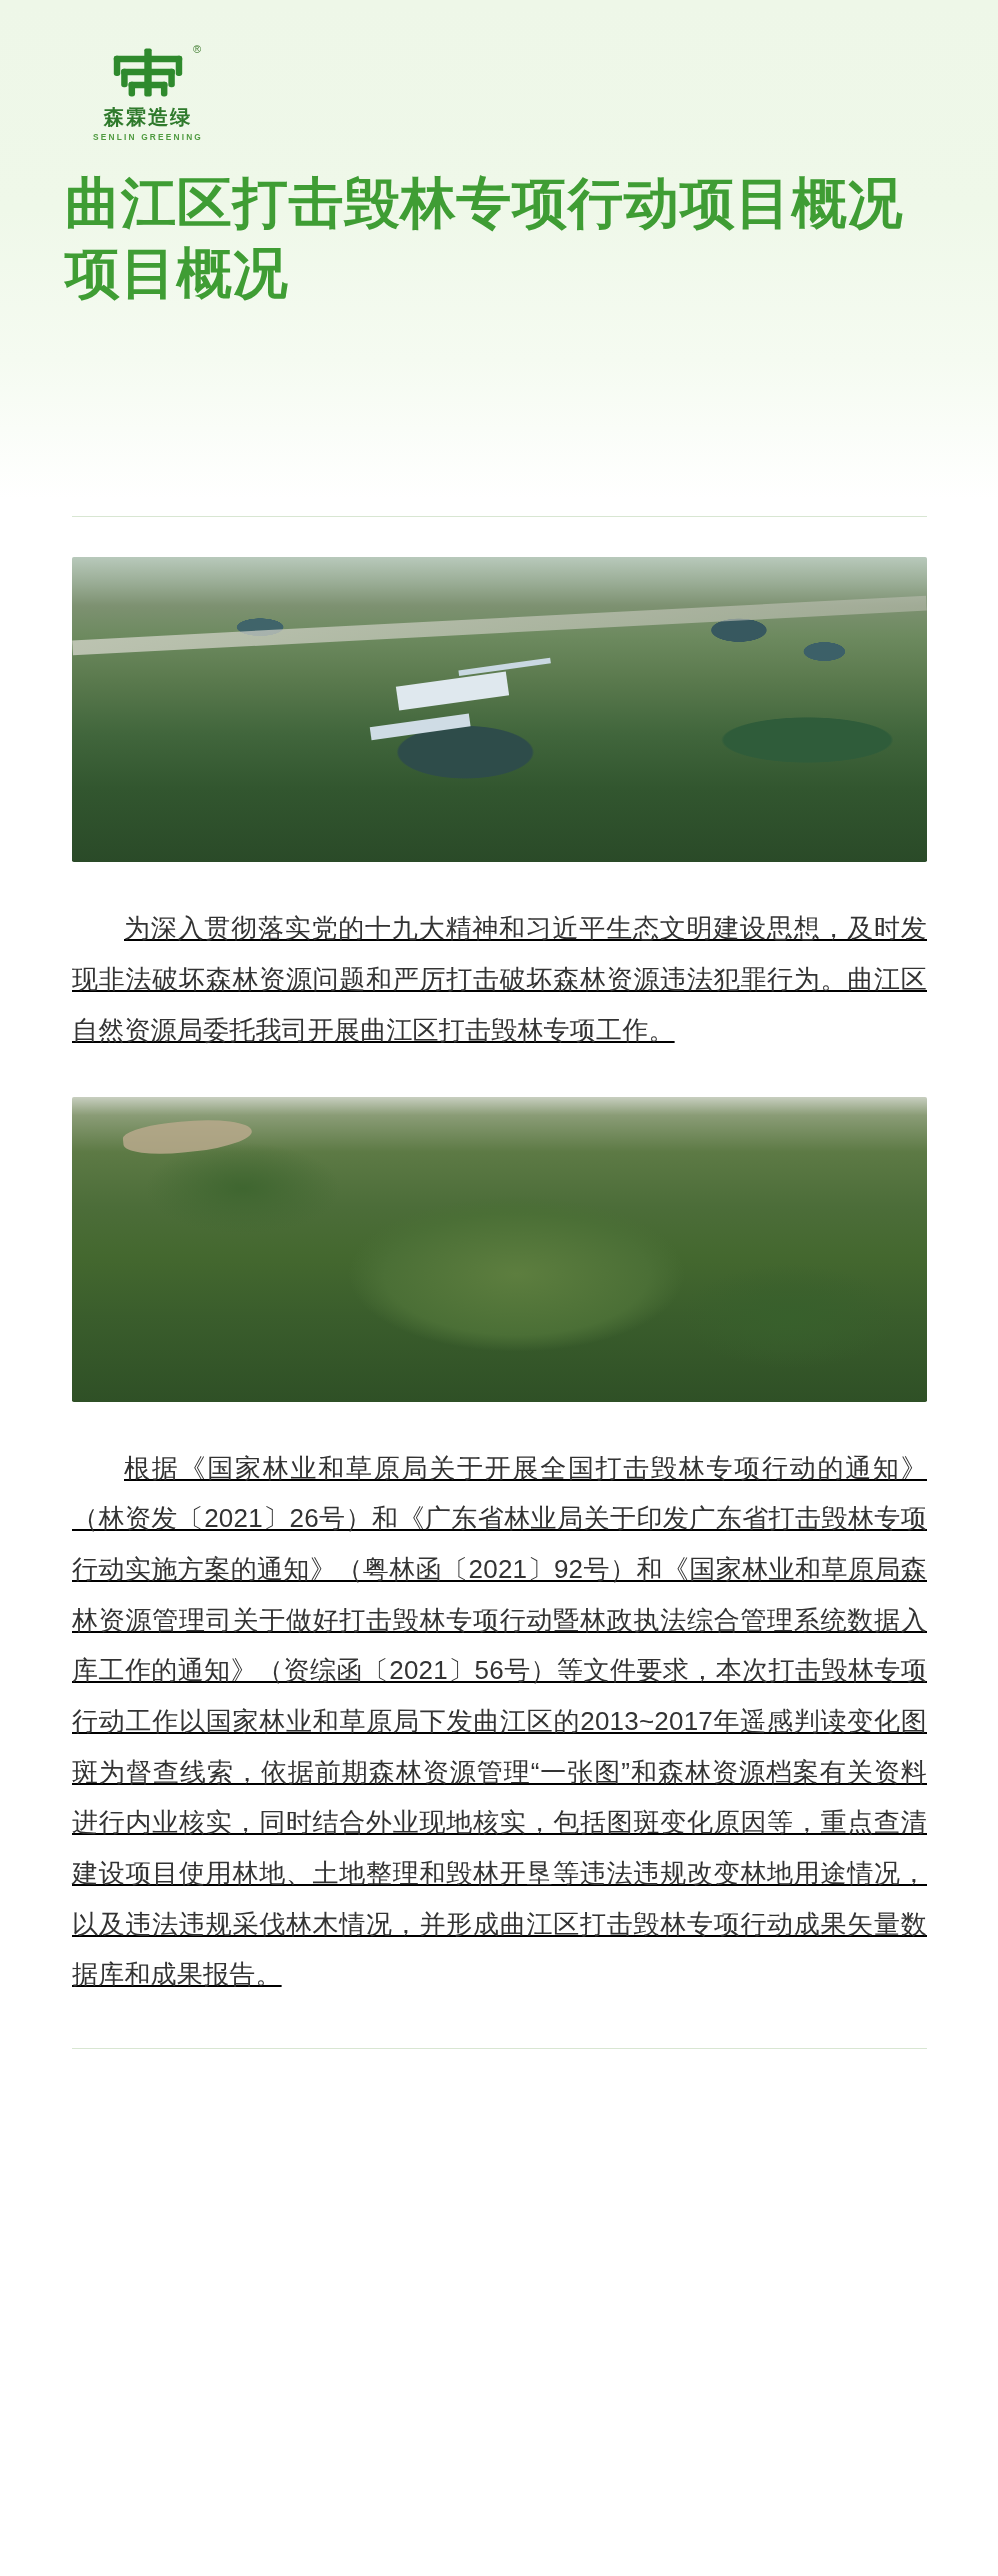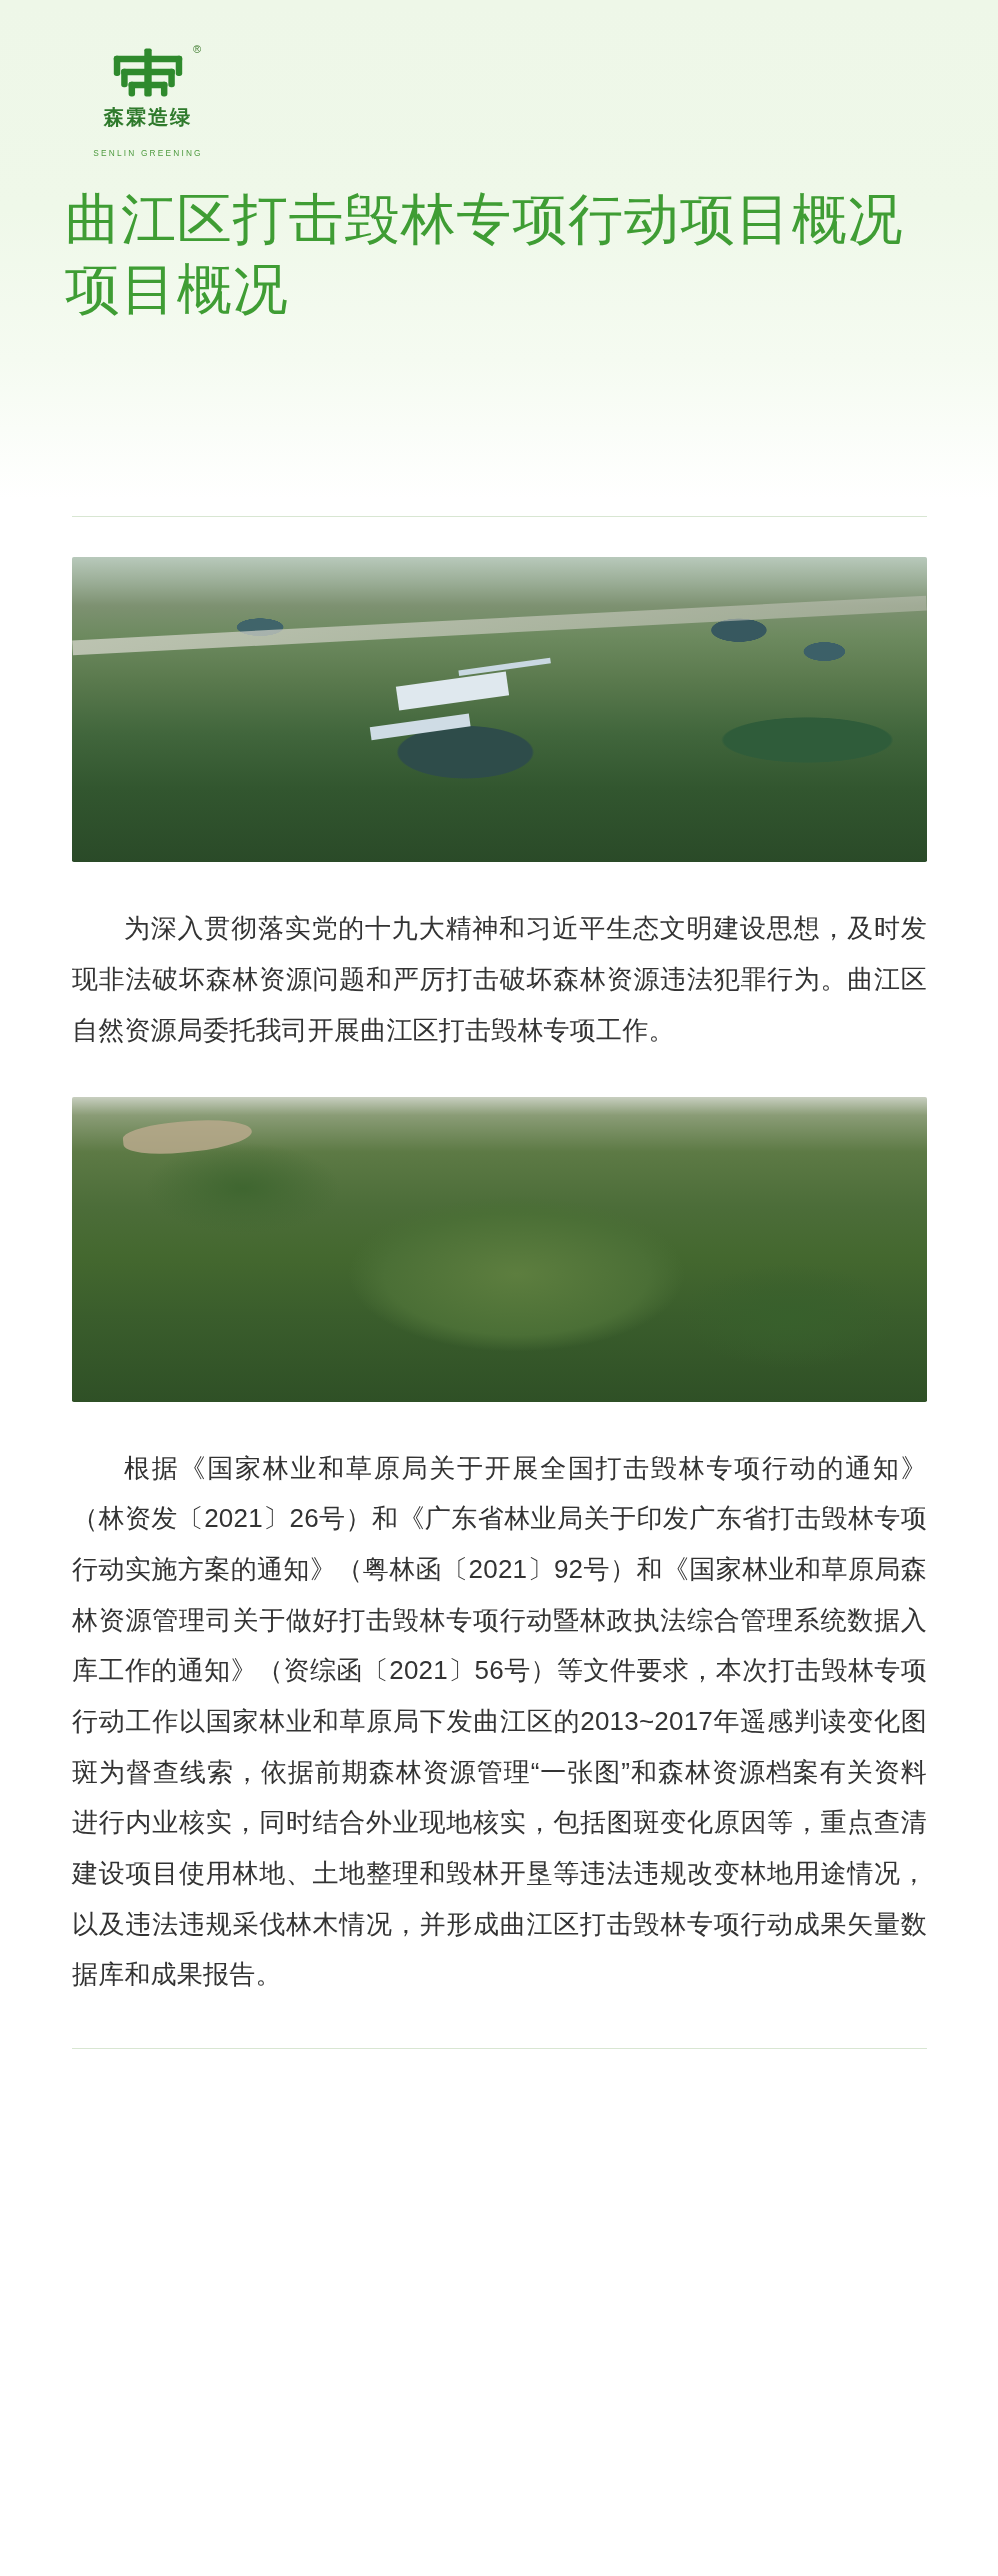--- a/index.html
+++ b/index.html
@@ -52,48 +52,49 @@
   }
   .logo-cn {
     margin-top: 3.7px;
     font-size: 20.3px;
     letter-spacing: 1.8px;
     color: #2f7a2c;
     font-weight: 700;
     line-height: 1.1;
   }
   .logo-en {
-    margin-top: 20px;
+    margin-top: 4px;
     font-size: 8.3px;
     letter-spacing: 2.2px;
     color: #4e9a3f;
-    font-weight: 400;
+    font-weight: 700;
   }
   .slogan {
     font-size: 23px;
     color: #4a4a4a;
     letter-spacing: 0.9px;
     padding-top: 20.3px;
     padding-right: 9.2px;
   }
   .title-block {
     padding: 26px 57px 0 65px;
   }
   .doc-title {
     font-size: 55px;
     line-height: 1.28;
-    font-weight: 400;
+    font-weight: 700;
     color: #3f9d34;
     letter-spacing: 0.9px;
     margin: 0;
   }
   
   .content {
     padding: 0 72px 55px 72px;
     box-sizing: border-box;
+    text-decoration: underline;
   }
   .divider {
     height: 0.9px;
     background: #d8e6d2;
     margin: 16.6px 0 41px 0;
   }
   .divider.bottom {
     margin: 48px 0 0 0;
   }
   .photo {

